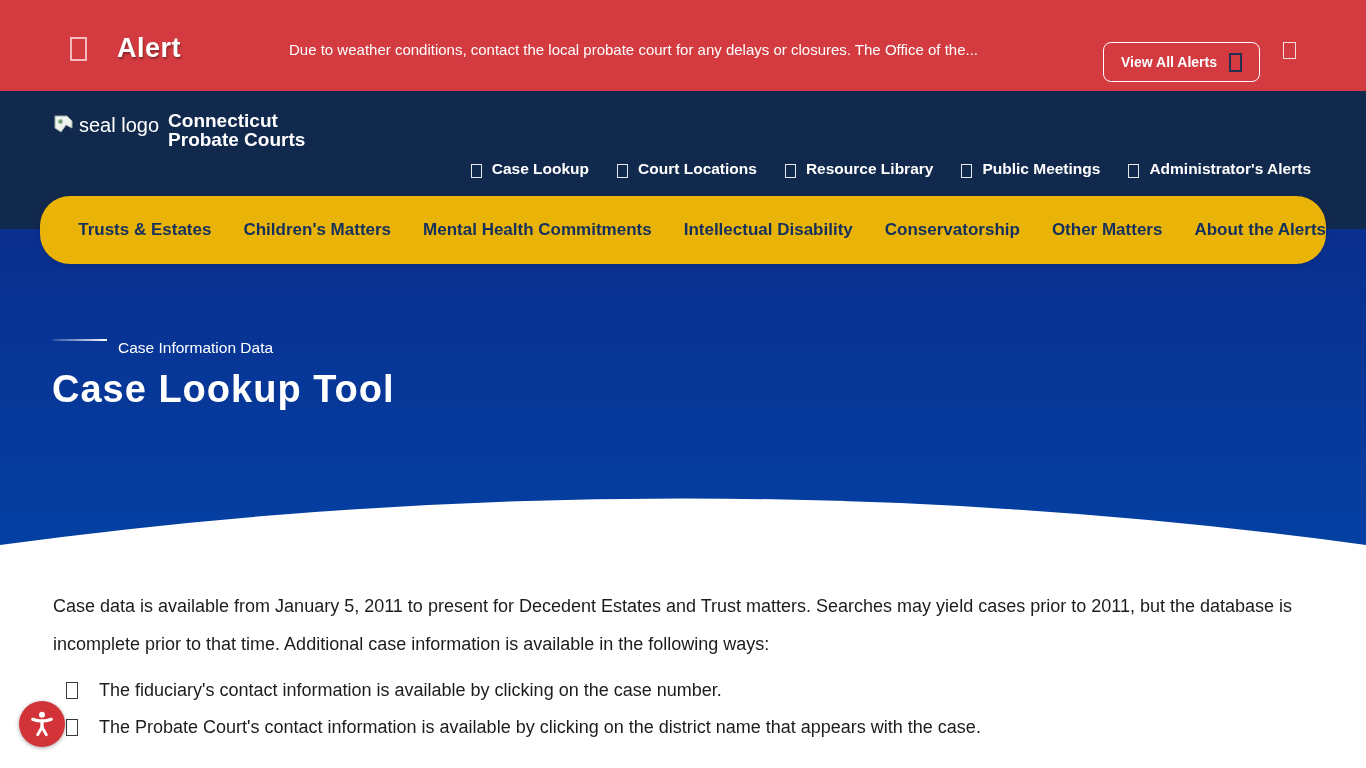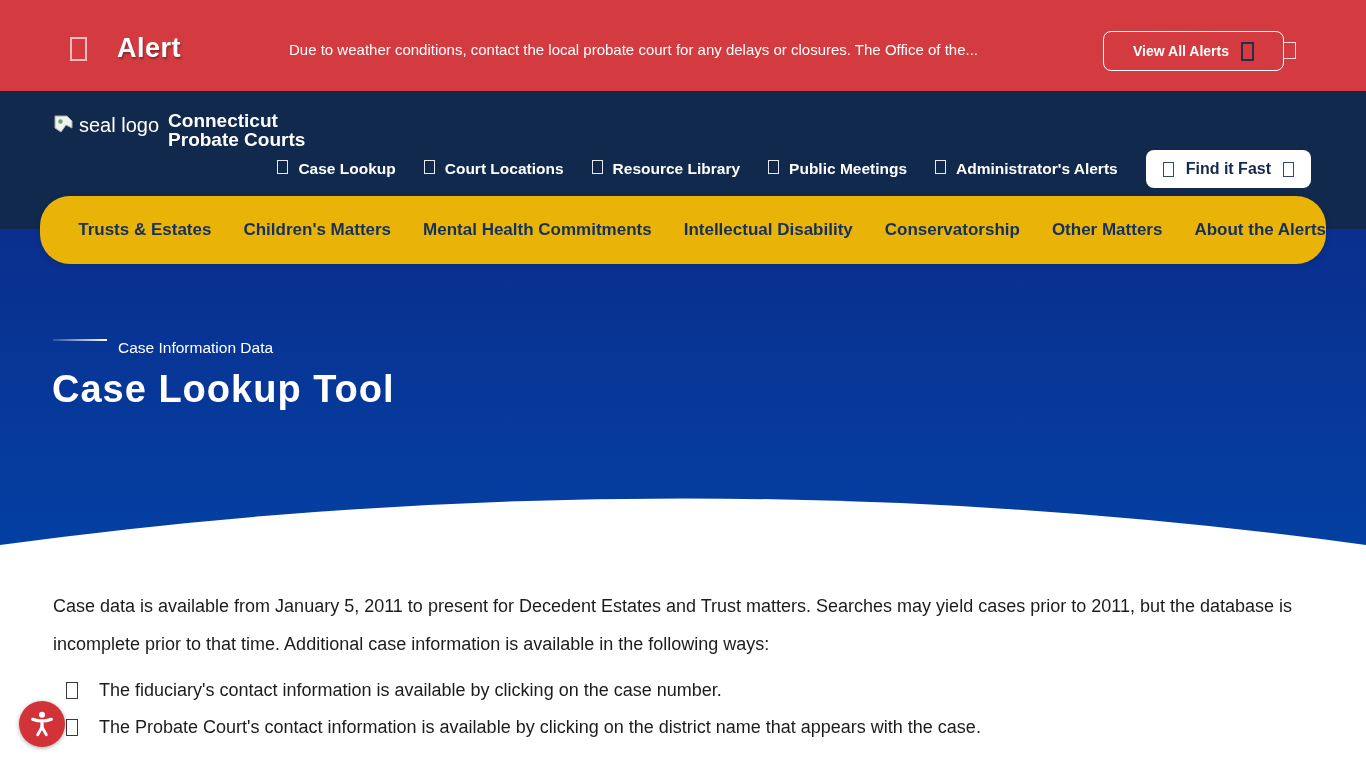--- a/index.html
+++ b/index.html
@@ -9,33 +9,33 @@
   }
   a{text-decoration:none;cursor:pointer;}
 
   
   .alert-bar{position:absolute;left:0;top:0;width:1366px;height:91px;background:#d33b40;}
   .alert-left{position:absolute;left:70px;top:33px;display:flex;align-items:center;gap:30px;}
   .ph{display:inline-block;box-sizing:border-box;}
   .alert-ph{width:17px;height:24px;border:2px solid rgba(255,230,230,.75);}
   .alert-title{font-size:27px;font-weight:bold;color:#fff;text-shadow:1px 2px 2px rgba(0,0,0,.35);letter-spacing:.5px;}
   .alert-msg{position:absolute;left:289px;top:41px;font-size:15px;color:#fff;}
-  .alert-btn{position:absolute;left:1103px;top:31px;width:181px;height:40px;box-sizing:border-box;
+  .alert-btn{position:absolute;left:1103px;top:42px;width:157px;height:40px;box-sizing:border-box;
     border:1px solid #fff;border-radius:8px;background:transparent;display:flex;align-items:center;
     justify-content:center;gap:12px;color:#fff;font-weight:bold;font-size:14px;font-family:inherit;}
   .alert-btn-ph{width:13px;height:19px;border:2px solid #252e4e;}
   .alert-close{position:absolute;left:1283px;top:42px;width:13px;height:17px;border:1.5px solid rgba(255,240,240,.9);background:transparent;padding:0;}
 
   
   .header{position:absolute;left:0;top:91px;width:1366px;height:138px;background:#12294e;}
   .brand{position:absolute;left:54px;top:23px;display:flex;align-items:flex-start;gap:9px;}
   .broken-img{display:flex;align-items:center;gap:5px;color:#fff;font-size:20px;}
   .site-name{color:#fff;font-size:19px;font-weight:bold;line-height:18.5px;margin-top:-2px;}
   .mainnav{position:absolute;top:59px;right:55px;height:38px;display:flex;align-items:center;gap:28px;}
-  .nav-item{display:flex;align-items:flex-start;gap:10px;color:#fff;font-weight:bold;font-size:15.5px;}
+  .nav-item{display:flex;align-items:flex-end;gap:10px;color:#fff;font-weight:bold;font-size:15.5px;}
   .nav-ph{width:11px;height:14px;border:1.5px solid rgba(255,255,255,.9);}
   .fif-btn{display:flex;align-items:center;gap:12px;height:38px;padding:0 17px;background:#fff;color:#13294e;
     border:none;border-radius:8px;font-weight:bold;font-size:16px;font-family:inherit;}
   .fif-ph{width:11px;height:15px;border:1.5px solid #36466e;}
 
   
   .hero{position:absolute;left:0;top:229px;width:1366px;height:539px;
     background:linear-gradient(180deg,#0a2f8e 0%,#0243a6 70%);}
   .hero-curve{position:absolute;left:0;top:490px;width:1366px;height:278px;z-index:2;}
   .eyebrow{position:absolute;left:53px;top:339px;display:flex;align-items:flex-start;gap:11px;z-index:3;color:#fff;font-size:15.5px;}
@@ -106,25 +106,20 @@
         <span>Resource Library</span>
       </a>
       <a class="nav-item">
         <span class="ph nav-ph"></span>
         <span>Public Meetings</span>
       </a>
       <a class="nav-item">
         <span class="ph nav-ph"></span>
         <span>Administrator's Alerts</span>
       </a>
-      <button class="fif-btn">
-        <span class="ph fif-ph"></span>
-        <span>Find it Fast</span>
-        <span class="ph fif-ph"></span>
-      </button>
     </nav>
   </div>
 
   <div class="hero"></div>
 
   <nav class="subnav">
     <a>Trusts &amp; Estates</a>
     <a>Children's Matters</a>
     <a>Mental Health Commitments</a>
     <a>Intellectual Disability</a>

